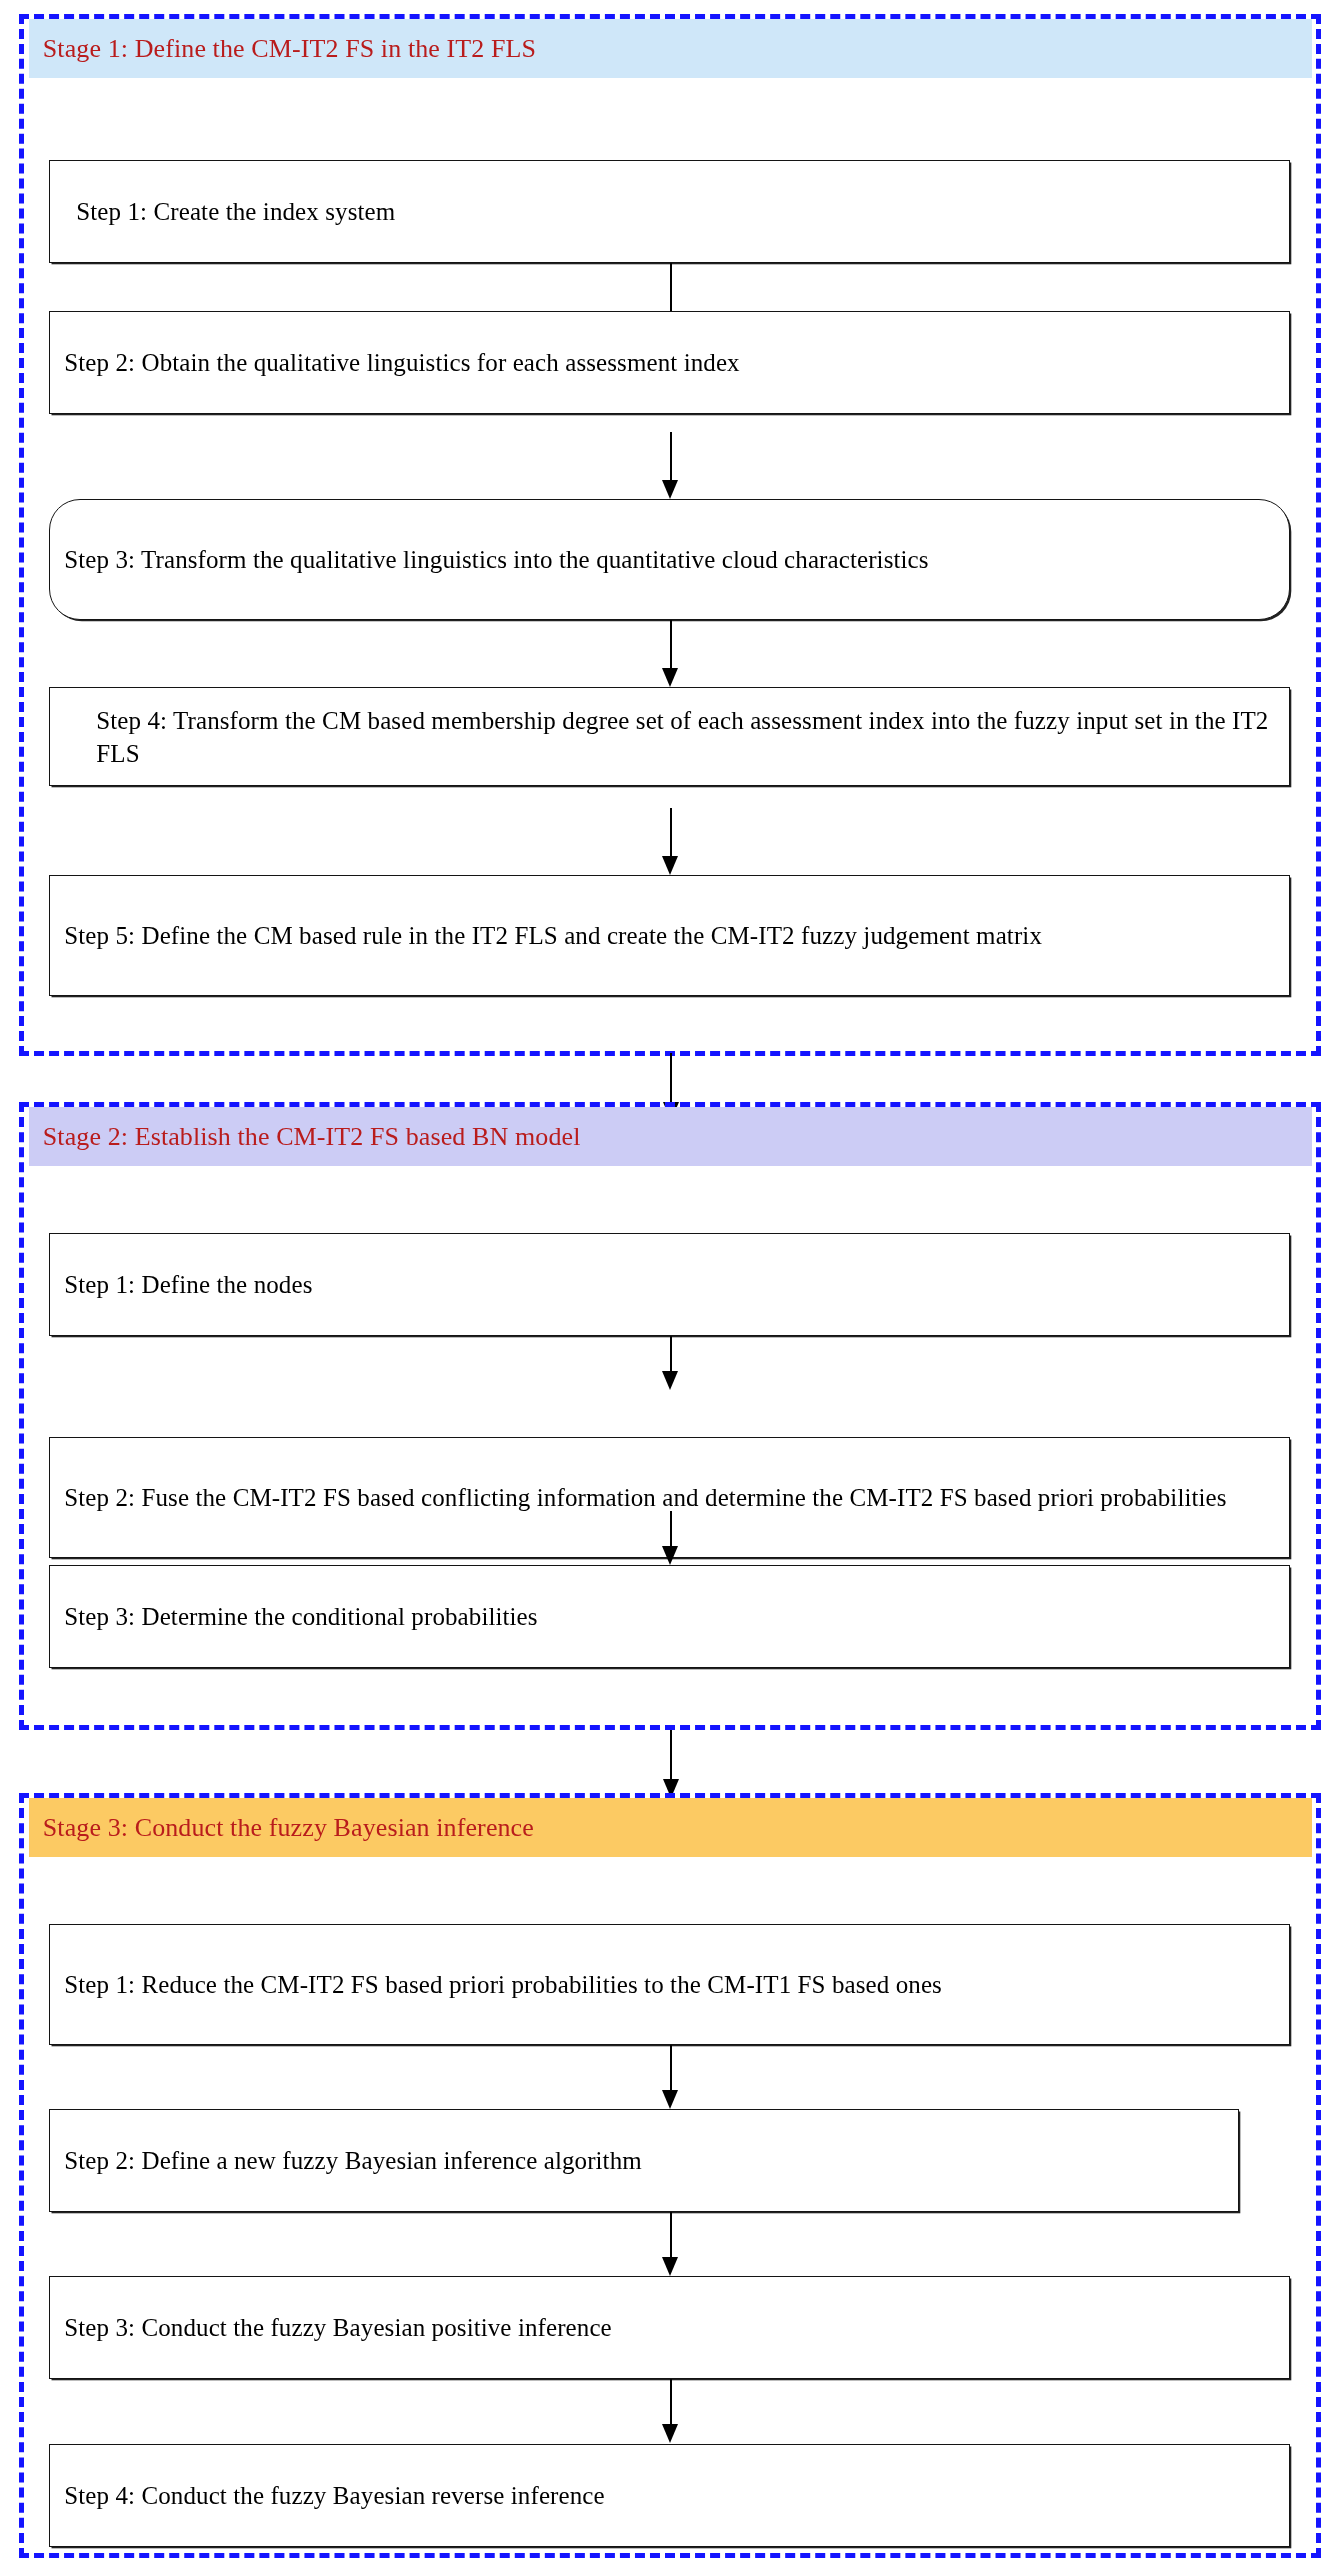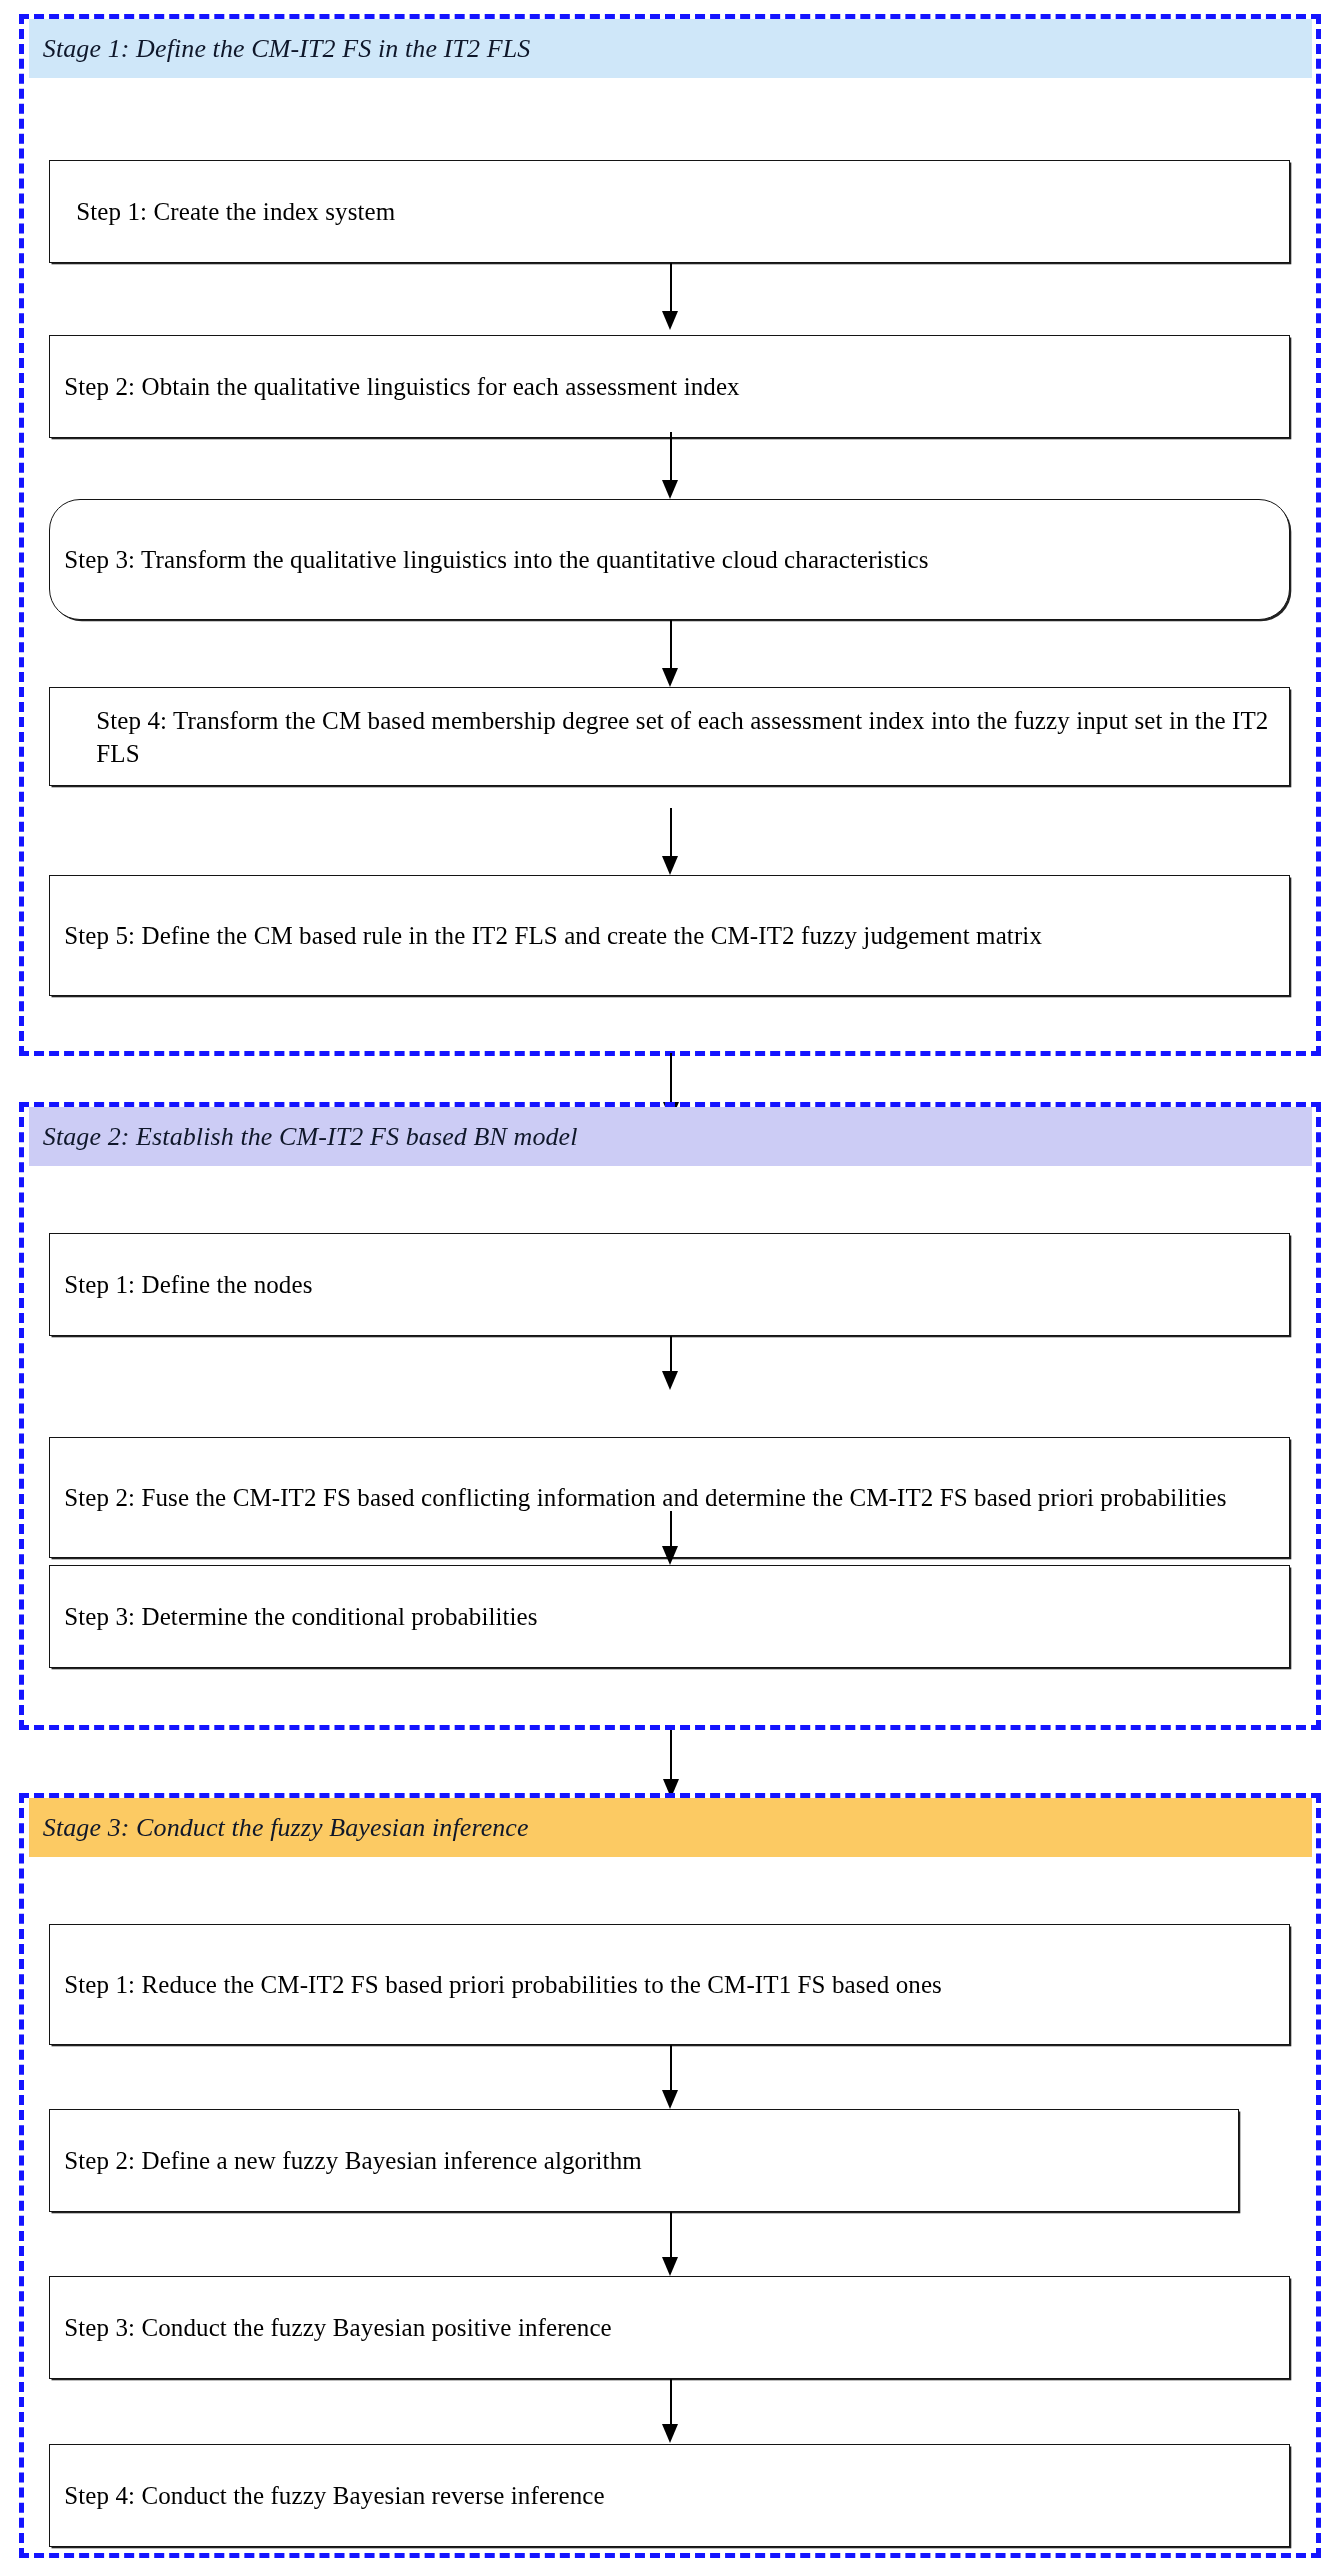--- a/index.html
+++ b/index.html
@@ -41,24 +41,23 @@
     top: 0px;
     height: 59px;
     box-sizing: border-box;
     display: flex;
     align-items: center;
     padding-left: 14px;
   }
   .stage-header-text {
     font-size: 26px;
     line-height: 1.15;
-    color: #0f172a;
+    color: #b91c1c;
     letter-spacing: 0.1px;
     white-space: nowrap;
-    font-style: italic;
   }
 
   
   .step-box {
     position: absolute;
     box-sizing: border-box;
     background: #ffffff;
     border: 1.9px solid #141414;
     box-shadow: 1.9px 1.9px 0 -0.6px #222222;
     display: flex;
@@ -107,21 +106,21 @@
 
     <div class="step-box" style="left:25px; top:141px; width:1241px; height:103px;padding-left:12px;">
       <span class="step-text">Step 1: Create the index system</span>
     </div>
 
     <div class="arrow" style="left:646px; top:244px; height:67px;">
       <div class="shaft" style="height:49px;"></div>
       <div class="head" style="top:48px;"></div>
     </div>
 
-    <div class="step-box" style="left:25px; top:316px; width:1241px; height:103px;text-align:right;">
+    <div class="step-box" style="left:25px; top:292px; width:1241px; height:103px;text-align:right;">
       <span class="step-text">Step 2: Obtain the qualitative linguistics for each assessment index</span>
     </div>
 
     <div class="arrow" style="left:646px; top:413px; height:67px;">
       <div class="shaft" style="height:49px;"></div>
       <div class="head" style="top:48px;"></div>
     </div>
 
     <div class="step-box" style="left:25px; top:480px; width:1241px; height:121px;border-radius:31px;">
       <span class="step-text">Step 3: Transform the qualitative linguistics into the quantitative cloud characteristics</span>

